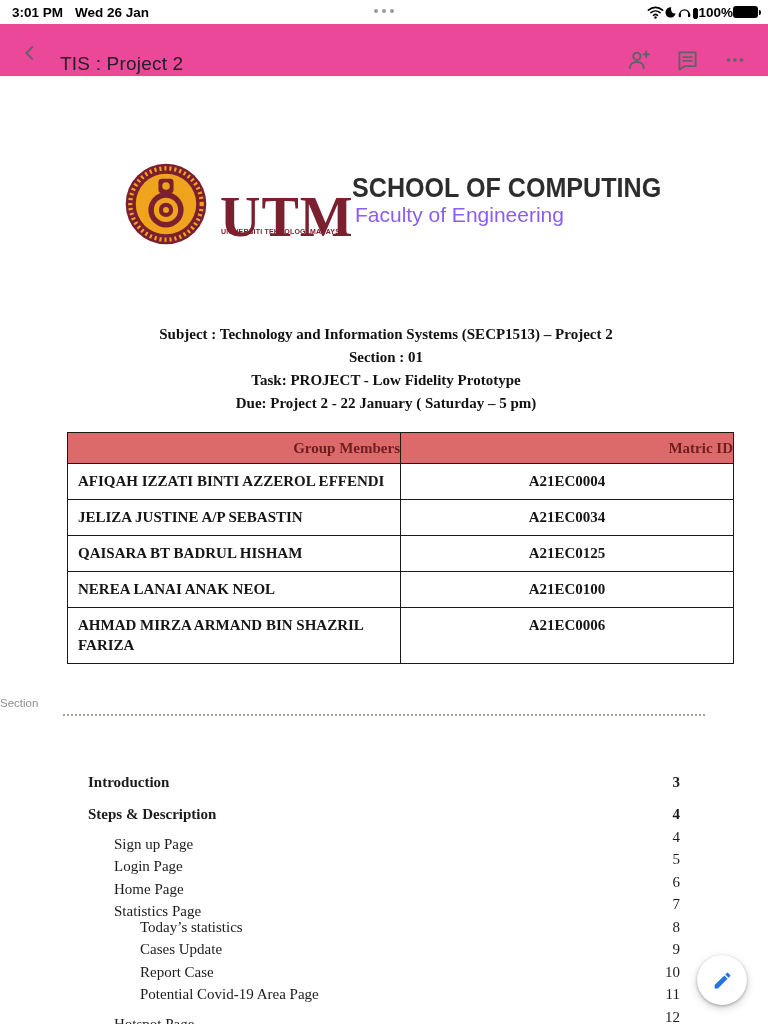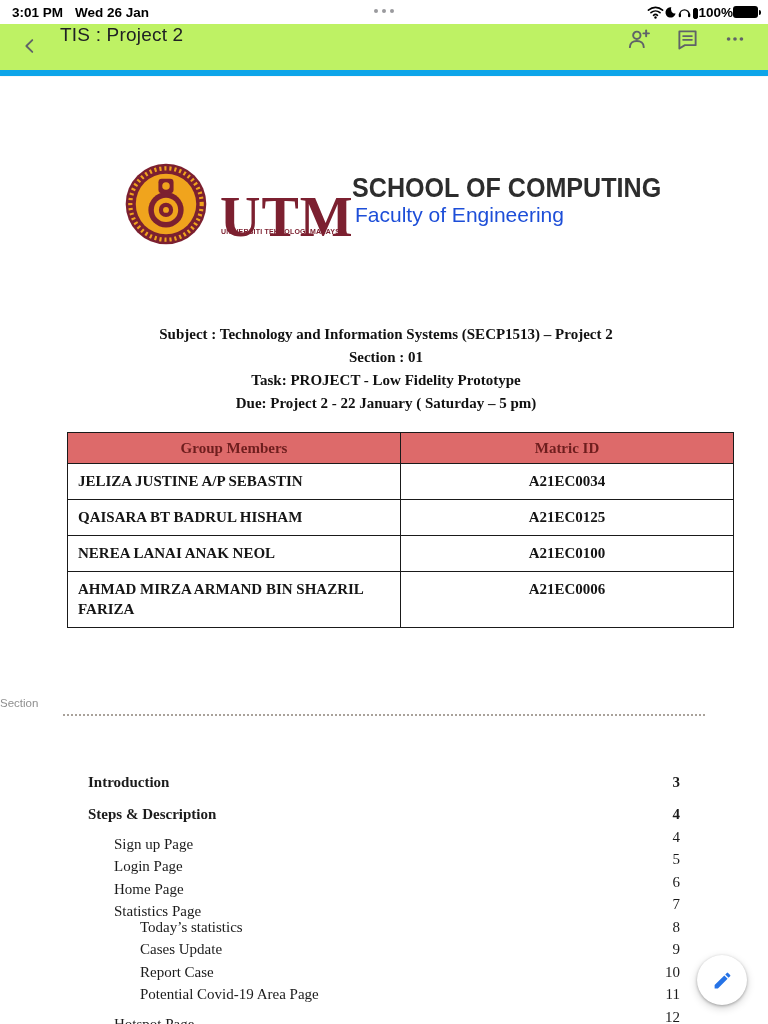--- a/index.html
+++ b/index.html
@@ -32,22 +32,22 @@
     border-radius:3px; margin-right:2px;
   }
   .battery:after {
     content:""; position:absolute; right:-3px; top:3.5px; width:2.5px; height:5px;
     background:#000; border-radius:0 2px 2px 0;
   }
 
   
   .toolbar {
     position:absolute; top:24px; left:0; right:0; height:52px;
-    display:flex; align-items:flex-start; background:#bef264;
-    border-bottom:6px solid #0ea5e9; box-shadow:0 1px 2px rgba(0,0,0,.05);
+    display:flex; align-items:flex-end; background:#ec4899;
+    border-bottom:1px solid #0ea5e9; box-shadow:0 1px 2px rgba(0,0,0,.05);
   }
   .back-btn { width:44px; height:44px; margin-left:8px; display:flex; align-items:center; justify-content:center; cursor:pointer; }
   .tb-title { font-size:19px; color:#202124; margin-left:8px; letter-spacing:.2px; }
   .tb-actions { margin-left:auto; display:flex; align-items:center; gap:18px; padding-right:18px; }
   .tb-btn { width:30px; height:30px; display:flex; align-items:center; justify-content:center; cursor:pointer; }
 
   
   .document { position:absolute; top:77px; left:0; right:0; bottom:0; background:#fff; }
 
   .seal { position:absolute; left:124px; top:85px; }
@@ -61,36 +61,36 @@
     font-size:7px; font-weight:bold; color:#7c2030; letter-spacing:.2px;
     white-space:nowrap;
   }
   .school {
     position:absolute; left:352px; top:96px;
     font-size:27px; font-weight:bold; color:#2d2d2d; letter-spacing:0;
     transform:scaleX(.93); transform-origin:left top; white-space:nowrap;
   }
   .faculty {
     position:absolute; left:355px; top:126px;
-    font-size:21px; color:#1d4ed8; white-space:nowrap;
+    font-size:21px; color:#8b5cf6; white-space:nowrap;
   }
 
   .subject {
     position:absolute; left:4px; right:0; top:246px; text-align:center;
     font-family:"Liberation Serif", serif; font-weight:bold; font-size:15px;
     line-height:23px; color:#111;
   }
 
   .members { position:absolute; left:67px; top:355px; width:666px;
     border-collapse:collapse; table-layout:fixed;
     font-family:"Liberation Serif", serif; font-size:15px; font-weight:bold; color:#151515; }
   .members th, .members td { border:1.6px solid #1a1a1a; }
   .members th {
     height:31px; background:#dd6a6a; color:#6e1e1e; font-size:15px;
-    text-align:center; vertical-align:middle;
+    text-align:right; vertical-align:middle;
   }
   .members td { padding:7px 10px 8px 10px; vertical-align:top; line-height:20px; }
   .members td.matric { text-align:center; }
 
   .section-label {
     position:absolute; left:0; right:0; top:620px; text-align:left;
     font-size:11.5px; color:#8f8f8f;
   }
   .section-dots {
     position:absolute; left:63px; width:642px; top:637px;
@@ -221,20 +221,24 @@
           <col style="width:333px">
         </colgroup>
       <thead>
         <tr>
           <th>Group Members</th>
           <th>Matric ID</th>
         </tr>
       </thead>
       <tbody>
         <tr>
+          <td>AFIQAH IZZATI BINTI AZZEROL EFFENDI</td>
+          <td class="matric">A21EC0004</td>
+        </tr>
+        <tr>
           <td>JELIZA JUSTINE A/P SEBASTIN</td>
           <td class="matric">A21EC0034</td>
         </tr>
         <tr>
           <td>QAISARA BT BADRUL HISHAM</td>
           <td class="matric">A21EC0125</td>
         </tr>
         <tr>
           <td>NEREA LANAI ANAK NEOL</td>
           <td class="matric">A21EC0100</td>

